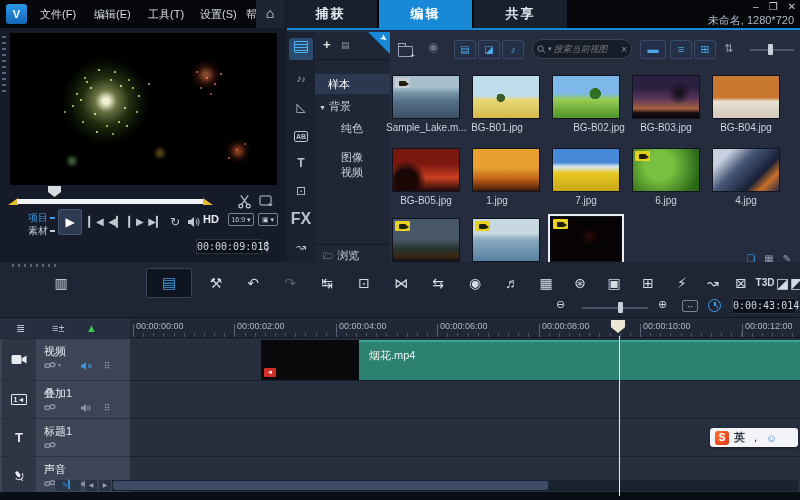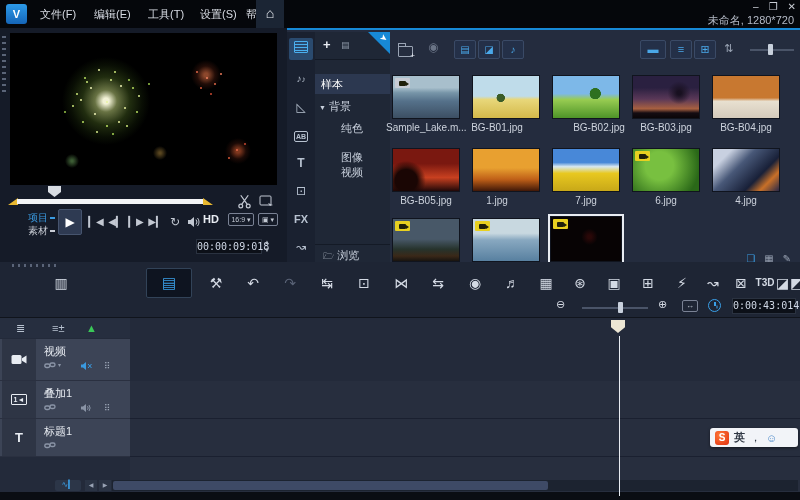--- a/index.html
+++ b/index.html
@@ -154,20 +154,23 @@
 <body>
 
 <div id="titlebar" class="abs">
   <div id="app-logo" class="abs">V</div>
   <div class="menu-item abs" style="left:34px">文件(F)</div>
   <div class="menu-item abs" style="left:88px">编辑(E)</div>
   <div class="menu-item abs" style="left:142px">工具(T)</div>
   <div class="menu-item abs" style="left:194px">设置(S)</div>
   <div class="menu-item abs" style="left:240px">帮助(H)</div>
   <div id="home-btn" class="abs">⌂</div>
+  <div class="top-tab abs" style="left:284px">捕获</div>
+  <div class="top-tab active abs" style="left:379px">编辑</div>
+  <div class="top-tab abs" style="left:474px">共享</div>
   <div id="win-controls" class="abs">
     <span>–</span>
     <span>❐</span>
     <span>✕</span>
   </div>
   <div id="project-info" class="abs">未命名, 1280*720</div>
 </div>
 
 <div id="player-panel" class="abs">
   <div class="vdots abs"></div>
@@ -222,43 +225,52 @@
 </div>
 
 <div id="library-panel" class="abs">
   <div id="lib-strip" class="abs">
     <div class="strip-ico sel abs" style="top:6px"><span class="film-ico" style="color:#4ab0f0"></span></div>
     <div class="strip-ico abs" style="top:36px;font-size:10px">♪<small>♪</small></div>
     <div class="strip-ico abs" style="top:64px">◺</div>
     <div class="strip-ico abs" style="top:92px"><span class="ab-box">AB</span></div>
     <div class="strip-ico abs" style="top:120px;font-weight:bold">T</div>
     <div class="strip-ico abs" style="top:148px">⊡</div>
-    <div class="strip-ico abs" style="top:176px;font-size:11px;font-weight:bold">FX</div>
+    <div class="strip-ico abs" style="top:176px;font-size:16px;font-weight:bold">FX</div>
     <div class="strip-ico abs" style="top:204px">↝</div>
   </div>
   <div id="lib-nav" class="abs">
     <div id="nav-add-row" class="abs">
       <span class="abs" style="left:8px;top:5px;color:#e8ecf2;font-weight:bold;font-size:13px">+</span>
       <span class="abs" style="left:26px;top:8px;color:#8a94a4;font-size:9px">▤</span>
       <div id="nav-pin" class="abs"></div>
       <span id="nav-pin-glyph" class="abs">➤</span>
     </div>
-    <div class="nav-item sel abs" style="top:42px;padding-left:6px">样本</div>
+    <div class="nav-item sel abs" style="top:42px;padding-left:13px">样本</div>
     <div class="nav-item abs" style="top:64px;padding-left:4px"><span style="font-size:7px">▼</span> <span>背景</span></div>
     <div class="nav-item abs" style="top:86px;padding-left:26px">纯色</div>
     <div class="nav-item abs" style="top:115px;padding-left:26px">图像</div>
     <div class="nav-item abs" style="top:130px;padding-left:26px">视频</div>
     <div id="nav-browse" class="abs"><span style="margin-left:8px;font-size:9px">🗁</span> <span>浏览</span></div>
   </div>
   <div id="lib-toolbar" class="abs">
     <span class="abs" style="left:8px;top:9px"><span class="folder-ico"><span class="plus">+</span></span></span>
     <span class="abs" style="left:38px;top:6px;color:#6a7486;font-size:12px">◉</span>
     <div class="filter-btn abs" style="left:64px">▤</div>
     <div class="filter-btn abs" style="left:88px">◪</div>
     <div class="filter-btn abs" style="left:112px">♪</div>
+    <div id="search-box" class="abs">
+      <svg width="9" height="9" viewBox="0 0 10 10">
+          <circle cx="4" cy="4" r="3" fill="none" stroke="#8a94a4"></circle>
+          <path d="M6.2 6.2L9 9" stroke="#8a94a4"></path>
+        </svg>
+      <span style="color:#8a94a4;font-size:7px">▾</span>
+      <input placeholder="搜索当前视图" style="">
+      <span style="color:#8a94a4;font-size:10px">×</span>
+    </div>
     <div class="view-btn abs" style="left:250px;width:26px">▬</div>
     <div class="view-btn abs" style="left:280px">≡</div>
     <div class="view-btn abs" style="left:304px">⊞</div>
     <div class="abs" style="left:334px;top:8px;color:#9aa4b4;font-size:11px">⇅</div>
     <div id="lib-zoom-track" class="abs"></div>
     <div id="lib-zoom-thumb" class="abs"></div>
   </div>
 
   <div class="abs" style="left:105px;top:45px">
       <div class="thumb th-lake">
@@ -371,24 +383,42 @@
   <div id="clock-ico"></div>
   <div id="duration-timecode" class="abs mono">0:00:43:014</div>
 </div>
 
 <div id="timeline" class="abs">
   <div id="tl-corner" class="abs">
     <div class="tlc-ico abs" style="left:16px">≣</div>
     <div class="tlc-ico abs" style="left:52px">≡±</div>
     <div class="tlc-ico abs" style="left:86px;color:#3ac858">▲</div>
   </div>
+  <div id="ruler" class="abs">
+    <div class="minor"></div>
+    <span class="tick-label" style="left:6px">00:00:00:00</span>
+    <span class="tick-label" style="left:107px">00:00:02:00</span>
+    <span class="tick-label" style="left:209px">00:00:04:00</span>
+    <span class="tick-label" style="left:310px">00:00:06:00</span>
+    <span class="tick-label" style="left:412px">00:00:08:00</span>
+    <span class="tick-label" style="left:513px">00:00:10:00</span>
+    <span class="tick-label" style="left:615px">00:00:12:00</span>
+  </div>
   <div id="playhead-flag" class="abs"></div>
   <div id="playhead-line" class="abs"></div>
 
   <div class="track-row abs" style="top:21px;height:42px">
+    <div class="trk-content">
+      <div id="clip-green" class="abs">
+        <div id="clip-label" class="abs">烟花.mp4</div>
+      </div>
+      <div id="clip-thumb" class="abs">
+        <div id="clip-mute" class="abs">◄</div>
+      </div>
+    </div>
     <div class="trk-head">
       <div class="trk-ico">
         <svg width="16" height="11" viewBox="0 0 16 11">
             <rect x="0.5" y="1" width="10" height="9" rx="1.5" fill="#e8ecf2"></rect>
             <path d="M11 4.2L15.5 1.4v8.2L11 6.8z" fill="#e8ecf2"></path>
           </svg>
       </div>
       <span class="trk-name">视频</span>
       <span class="trk-ctrl" style="left:44px">
         <svg width="12" height="9" viewBox="0 0 12 9">
@@ -442,20 +472,43 @@
             <g fill="none" stroke="#8a94a6" stroke-width="1.4">
               <rect x="0.8" y="3" width="5" height="3.5" rx="1.7"></rect>
               <rect x="6" y="2" width="5" height="3.5" rx="1.7"></rect>
             </g>
           </svg>
       </span>
     </div>
   </div>
   <div class="track-row abs" style="top:139px;height:39px">
     <div class="trk-content"></div>
+    <div class="trk-head">
+      <div class="trk-ico">
+        <svg width="11" height="13" viewBox="0 0 11 13" style="transform:rotate(-35deg)">
+            <rect x="3.8" y="0.5" width="3.4" height="6.5" rx="1.7" fill="#e8ecf2"></rect>
+            <path d="M1.5 5.5a4 4 0 008 0M5.5 9.5V12" stroke="#e8ecf2" fill="none"></path>
+          </svg>
+      </div>
+      <span class="trk-name">声音</span>
+      <span class="trk-ctrl" style="left:44px">
+        <svg width="12" height="9" viewBox="0 0 12 9">
+            <g fill="none" stroke="#8a94a6" stroke-width="1.4">
+              <rect x="0.8" y="3" width="5" height="3.5" rx="1.7"></rect>
+              <rect x="6" y="2" width="5" height="3.5" rx="1.7"></rect>
+            </g>
+          </svg>
+      </span>
+      <span class="trk-ctrl" style="left:80px">
+        <svg width="12" height="10" viewBox="0 0 12 10">
+            <path d="M1 3.5h2L6 1v8L3 6.5H1z" fill="#8a94a6"></path>
+            <path d="M7.5 3.2a3 3 0 010 3.6" stroke="#8a94a6" fill="none"></path>
+          </svg>
+      </span>
+    </div>
   </div>
 
   <div id="tl-scroll" class="abs">
     <div id="autoscroll-ico" class="abs">∿▎</div>
     <div class="scroll-arrow abs" style="left:85px">◀</div>
     <div class="scroll-arrow abs" style="left:99px">▶</div>
     <div id="scroll-track" class="abs"></div>
     <div id="scroll-thumb" class="abs"></div>
   </div>
 </div>

